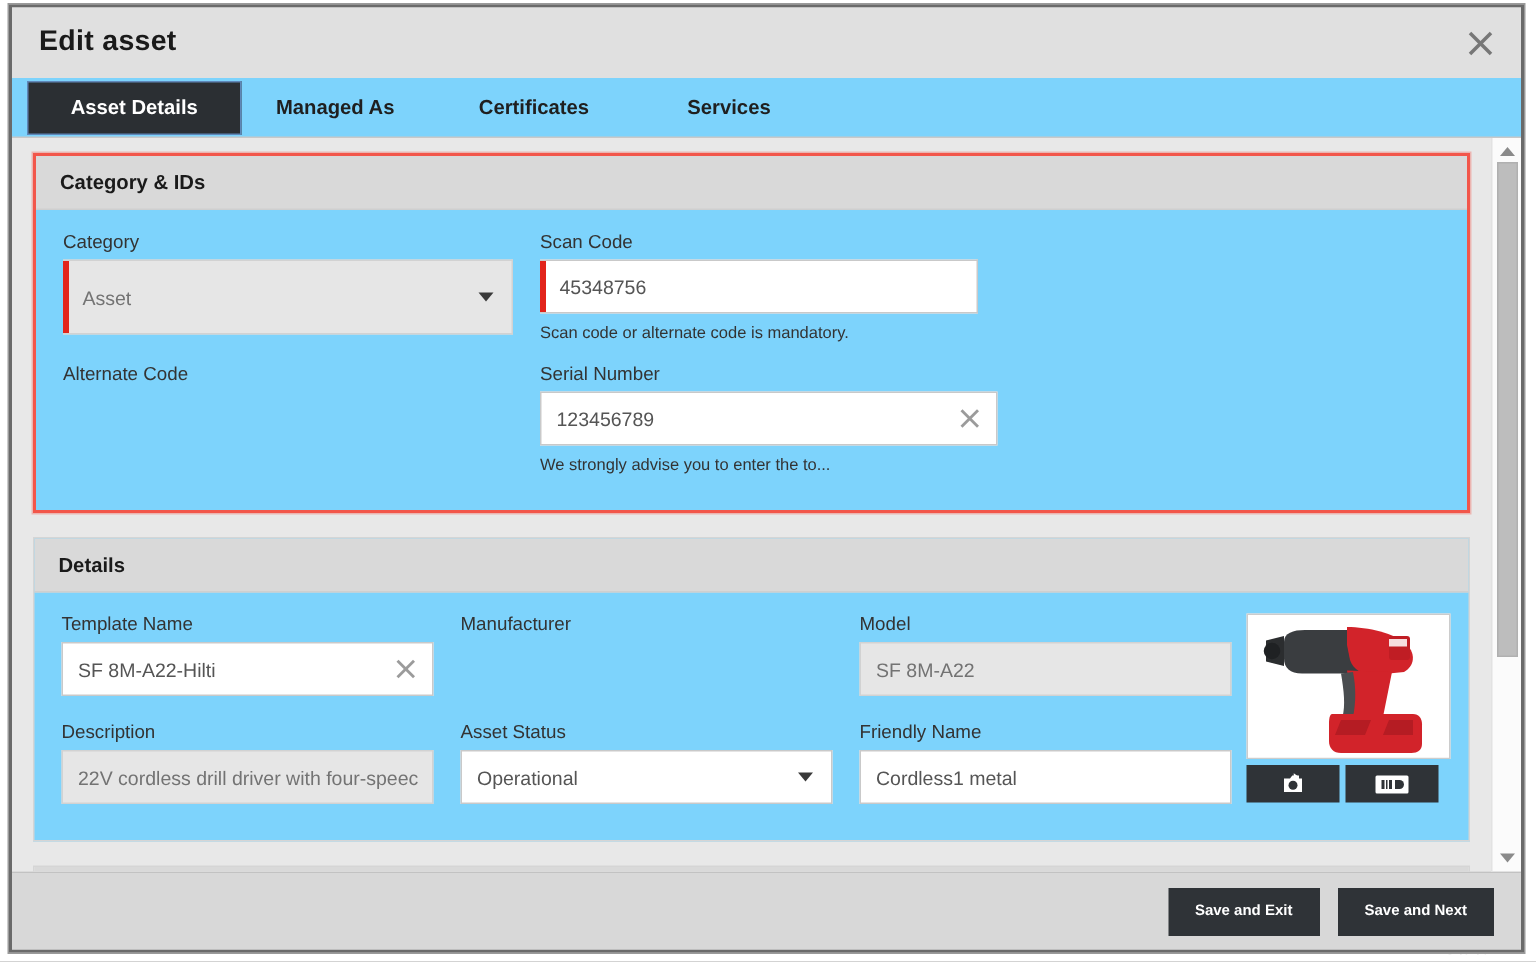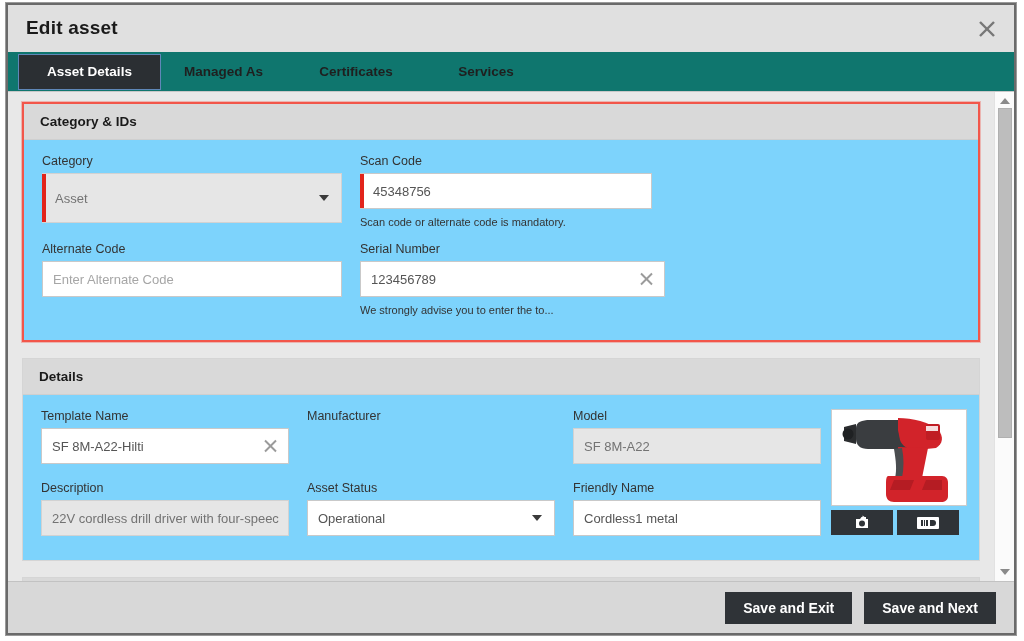--- a/index.html
+++ b/index.html
@@ -59,21 +59,21 @@
     cursor: pointer;
     color: #777;
   }
   .close-btn svg { display: block; }
 
   
   .tabstrip {
     position: relative;
     height: 40px;
     flex: 0 0 40px;
-    background: #0f766e;
+    background: #7dd3fc;
     border-bottom: 1px solid #c8c8c8;
     padding-left: 28px;
   }
   .tabs {
     position: absolute;
     left: 10px; top: 2px;
     display: flex;
     align-items: flex-start;
   }
   .tab {
@@ -297,21 +297,21 @@
     border-top: 1px solid #c2c2c2;
     display: flex;
     align-items: center;
     justify-content: flex-end;
     padding-right: 18px;
     gap: 12px;
   }
   .btn-primary {
     background: #2f3337;
     color: #ffffff;
-    font-size: 14px;
+    font-size: 10px;
     font-weight: bold;
     border: none;
     height: 32px;
     padding: 0 18px;
     cursor: pointer;
     font-family: "Liberation Sans", sans-serif;
   }
 </style>
 </head>
 <body>
@@ -363,23 +363,20 @@
               <div class="inp tall required">
                 <span>45348756</span>
               </div>
               <div class="fld-help">Scan code or alternate code is mandatory.</div>
             </div>
           </div>
 
           <div class="row" style="margin-top:12px;">
             <div class="col w300">
               <div class="fld-label">Alternate Code</div>
-              <div class="inp tall placeholder">
-                <span>Enter Alternate Code</span>
-              </div>
             </div>
 
             <div class="col w305">
               <div class="fld-label">Serial Number</div>
               <div class="inp tall">
                 <span>123456789</span>
                 <span class="clear-x">
                   <svg width="17" height="17" viewBox="0 0 17 17" aria-hidden="true">
                     <line x1="3" y1="3" x2="14" y2="14" stroke="#9b9b9b" stroke-width="1.9"></line>
                     <line x1="14" y1="3" x2="3" y2="14" stroke="#9b9b9b" stroke-width="1.9"></line>

